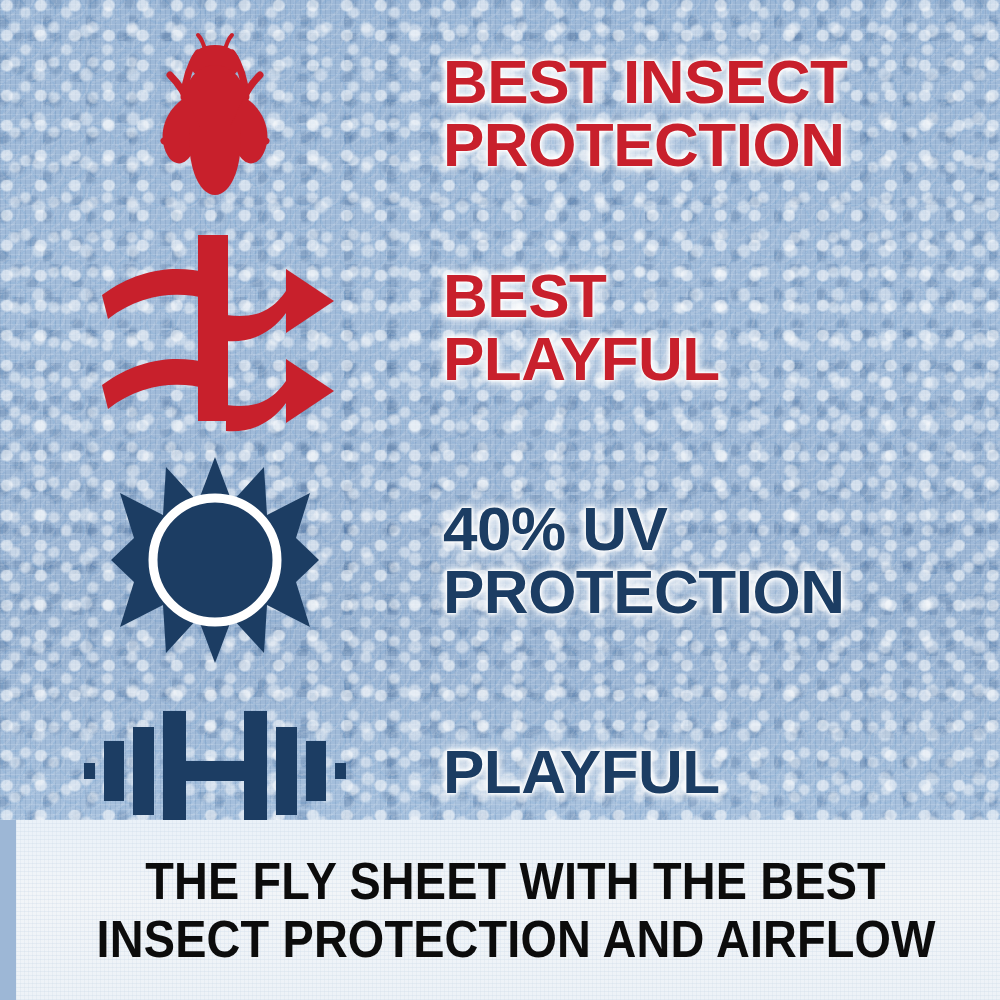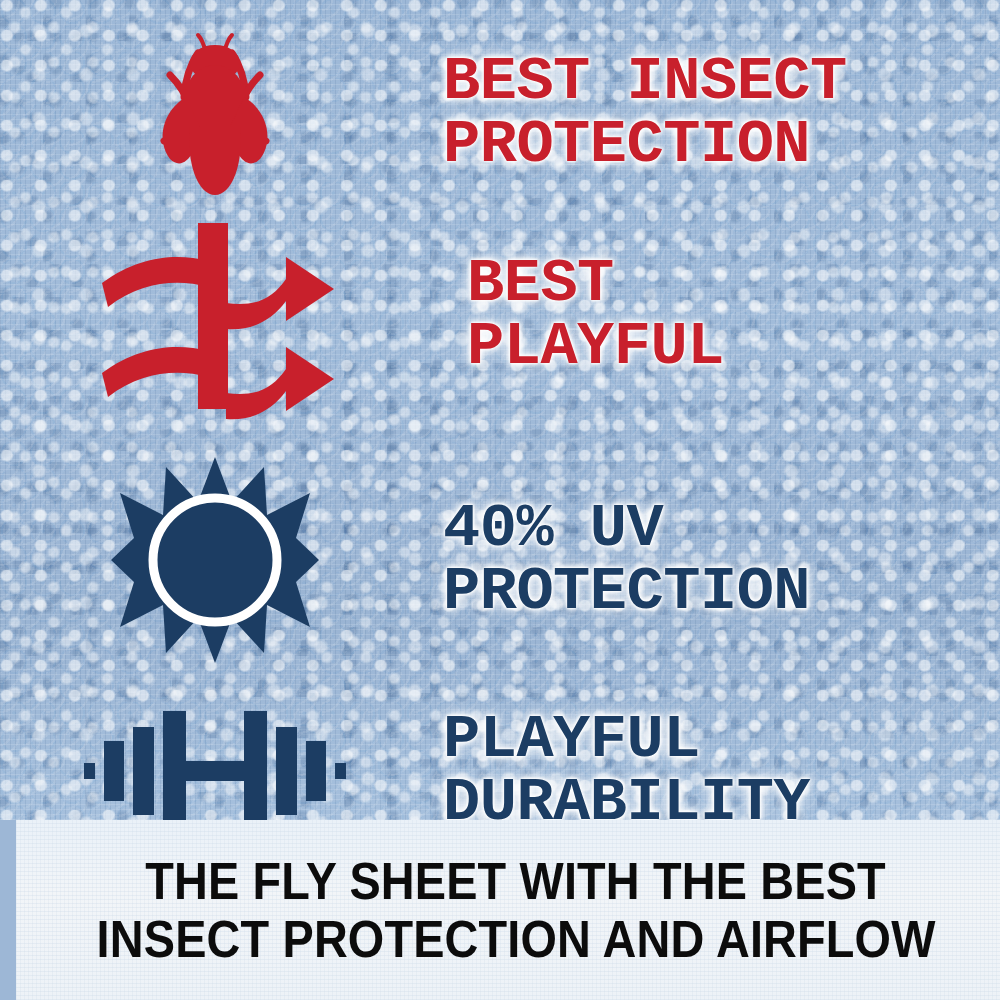--- a/index.html
+++ b/index.html
@@ -82,21 +82,20 @@
     transform: scaleX(0.9);
   }
 
   
   .feature {
     position: absolute;
     display: flex;
     align-items: center;
     left: 0;
     width: 1000px;
-    font-family: Liberation Mono, monospace;
   }
   .feature-icon {
     position: relative;
     width: 430px;
     height: 100%;
     display: flex;
     align-items: center;
     justify-content: center;
     flex: 0 0 430px;
   }
@@ -121,21 +120,21 @@
       0 0 10px #ffffff, 0 0 16px rgba(255,255,255,0.9);
   }
   .navy-txt .ln {
     color: #1c3d63;
     text-shadow:
       0 0 3px #ffffff, 0 0 3px #ffffff, 0 0 6px #ffffff,
       0 0 10px #ffffff, 0 0 16px rgba(255,255,255,0.9);
   }
 
   #row-insect   { top: 18px;  height: 190px; }
-  #row-airflow  { top: 210px; height: 210px; gap: 24px; }
+  #row-airflow  { top: 222px; height: 210px; }
   #row-uv       { top: 452px; height: 215px; }
   #row-durability { top: 691px; height: 160px; }
 
   #row-insect .feature-text  { padding-left: 13px; }
   #row-airflow .feature-text { padding-left: 13px; }
   #row-uv .feature-text      { padding-left: 13px; }
   #row-durability .feature-text { padding-left: 13px; }
 
   svg { display: block; overflow: visible; }
 </style>
@@ -225,21 +224,20 @@
           <rect x="102" y="54" width="58" height="20"></rect>
           <rect x="160" y="4" width="23" height="120"></rect>
           <rect x="192" y="20" width="21" height="88"></rect>
           <rect x="222" y="34" width="20" height="60"></rect>
           <rect x="251" y="56" width="11" height="16"></rect>
         </g>
       </svg>
     </div>
     <div class="feature-text navy-txt">
       <div class="ln">PLAYFUL</div>
-      <div class="ln">DURABILITY</div>
     </div>
   </div>
 
   <div class="caption-band">
     <div class="caption-line">THE FLY SHEET WITH THE BEST</div>
     <div class="caption-line">INSECT PROTECTION AND AIRFLOW</div>
   </div>
 
 </div>
 

